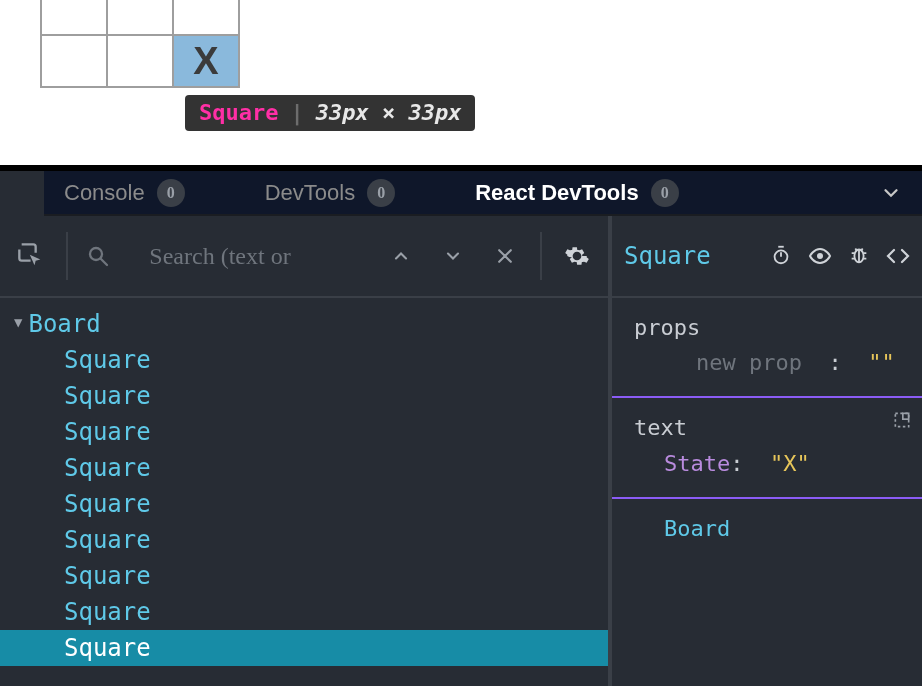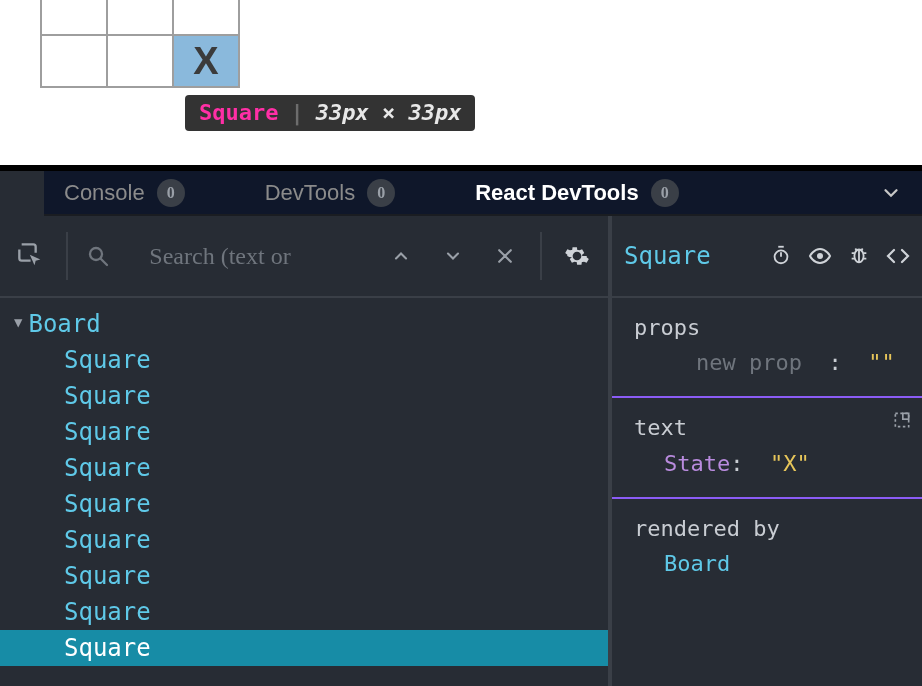--- a/index.html
+++ b/index.html
@@ -220,18 +220,17 @@
               <rect x="13" y="4" width="7" height="7" stroke="currentColor" stroke-width="2" fill="none"></rect>
             </svg>
         </span>
         <div class="sec-title">text</div>
         <div class="kv-line">
           <span class="k-state">State</span><span class="colon">:&nbsp;&nbsp;</span><span class="v-str">"X"</span>
         </div>
       </div>
 
       <div class="section" style="border-bottom:none">
-        <div class="sec-title">rendered by</div>
         <div class="render-link">Board</div>
       </div>
     </div>
   </div>
 </div>
 
 </body></html>

